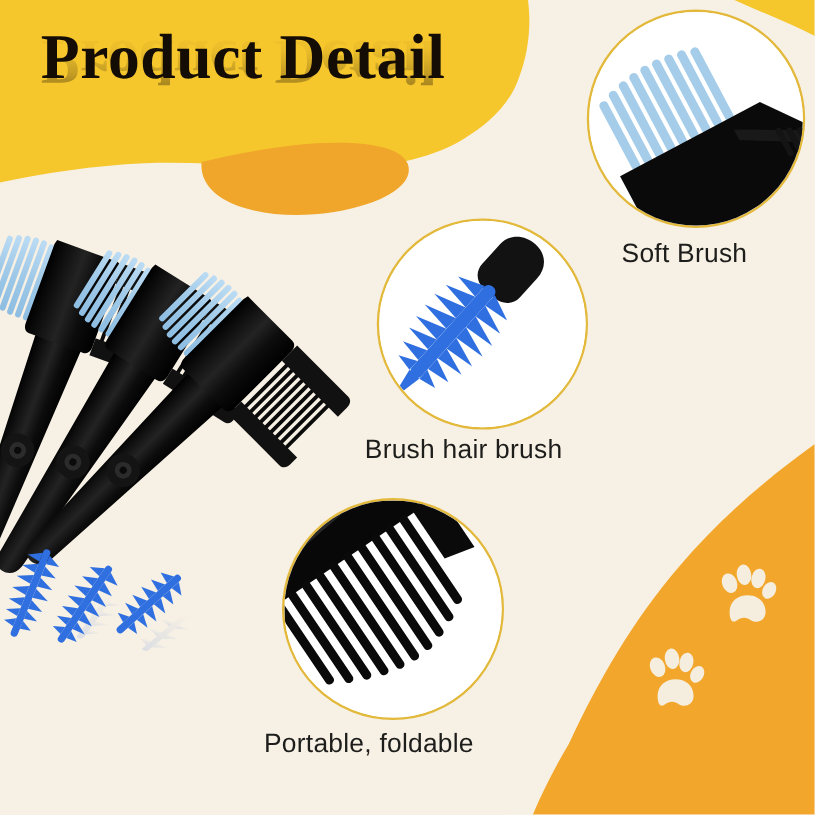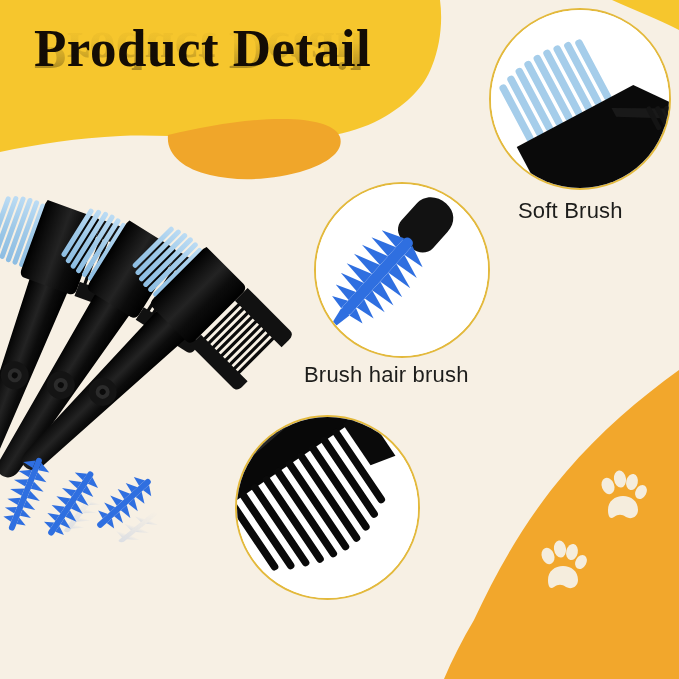--- a/index.html
+++ b/index.html
@@ -381,20 +381,21 @@
           <rect x="86" y="30" width="7.5" height="106" rx="3.5"></rect>
           <rect x="100" y="30" width="7.5" height="102" rx="3.5"></rect>
           <rect x="114" y="30" width="7.5" height="96" rx="3.5"></rect>
           <rect x="128" y="30" width="7.5" height="88" rx="3.5"></rect>
         </g>
 
         <path fill="#0a0a0a" d="M142,30 L168,30 L168,86 L142,80 Z"></path>
       </g>
     </svg>
   </div>
+  <div class="caption caption-comb">Portable, foldable</div>
 
   <div style="position:absolute; left:596px; top:470px;">
     <svg width="52" height="54" viewBox="0 0 52 54">
       <g fill="#f5eddd">
         <ellipse cx="12" cy="16" rx="6.2" ry="8.4" transform="rotate(-22 12 16)"></ellipse>
         <ellipse cx="24" cy="9" rx="6.0" ry="8.6" transform="rotate(-8 24 9)"></ellipse>
         <ellipse cx="36" cy="12" rx="5.8" ry="8.2" transform="rotate(12 36 12)"></ellipse>
         <ellipse cx="45" cy="22" rx="5.4" ry="7.4" transform="rotate(28 45 22)"></ellipse>
         <path d="M12,40 C12,31 19,26 27,26 C35,26 42,31 42,40
                  C42,47 35,50 30,47 C26,44 22,44 18,47 C14,50 12,46 12,40 Z"></path>

